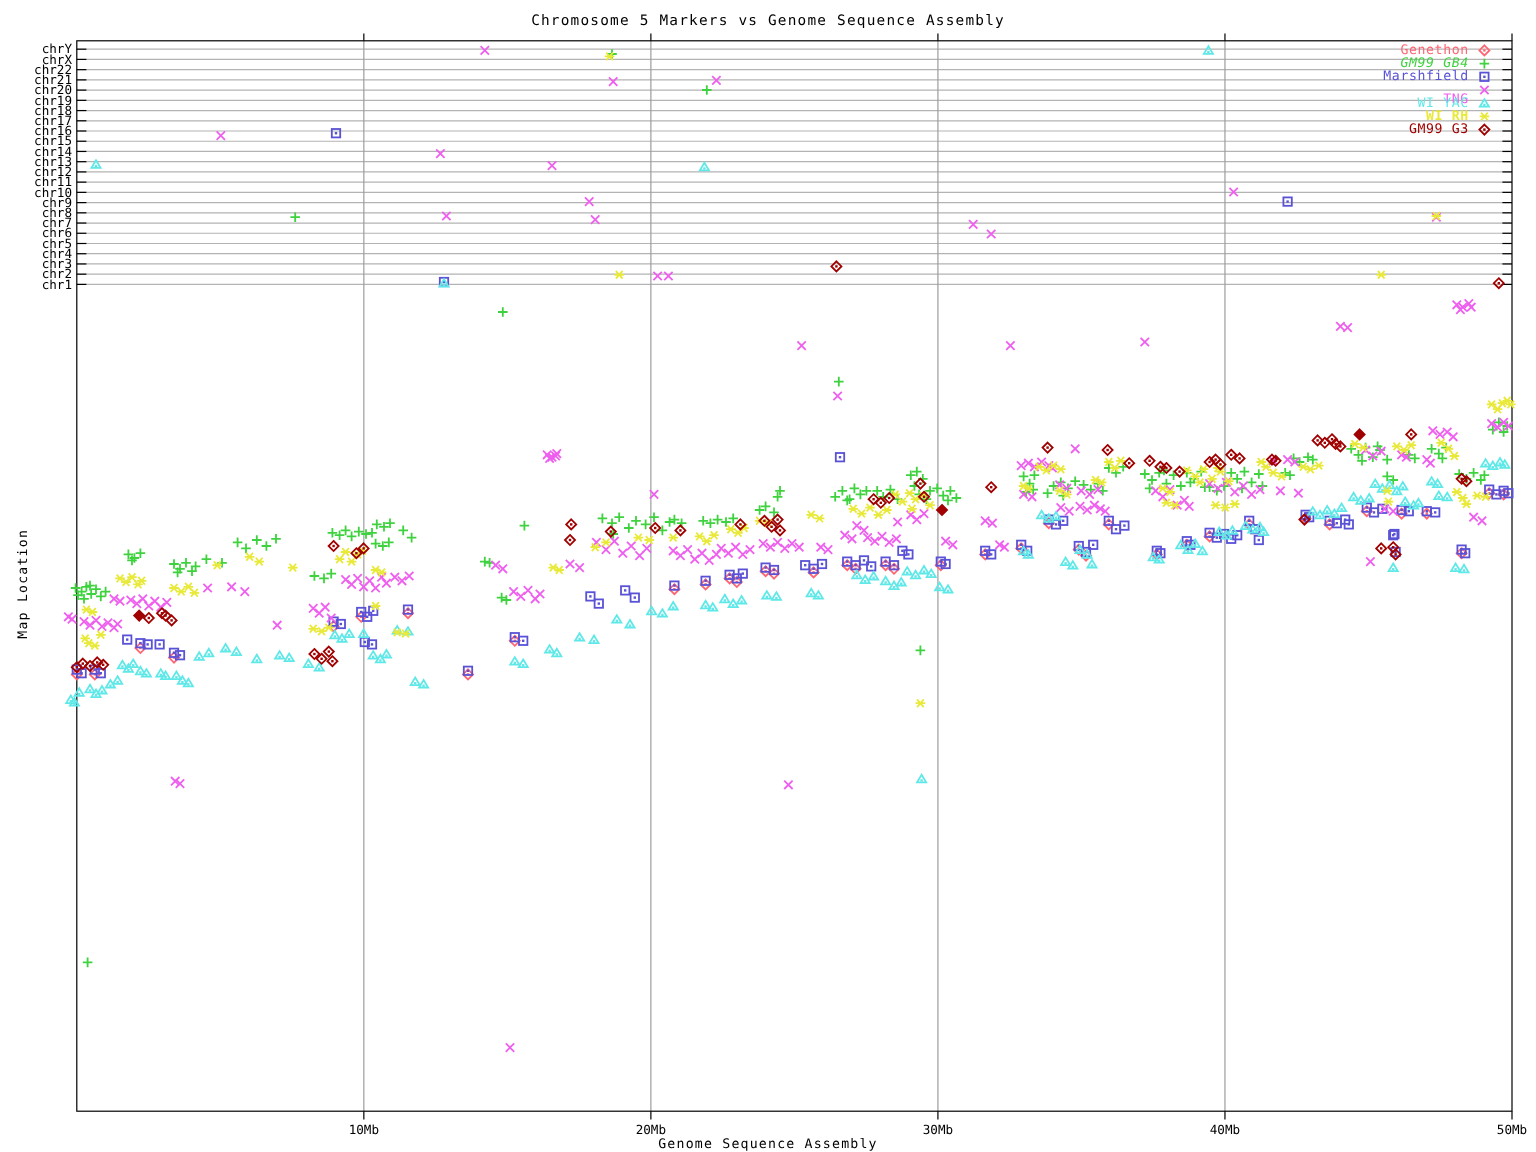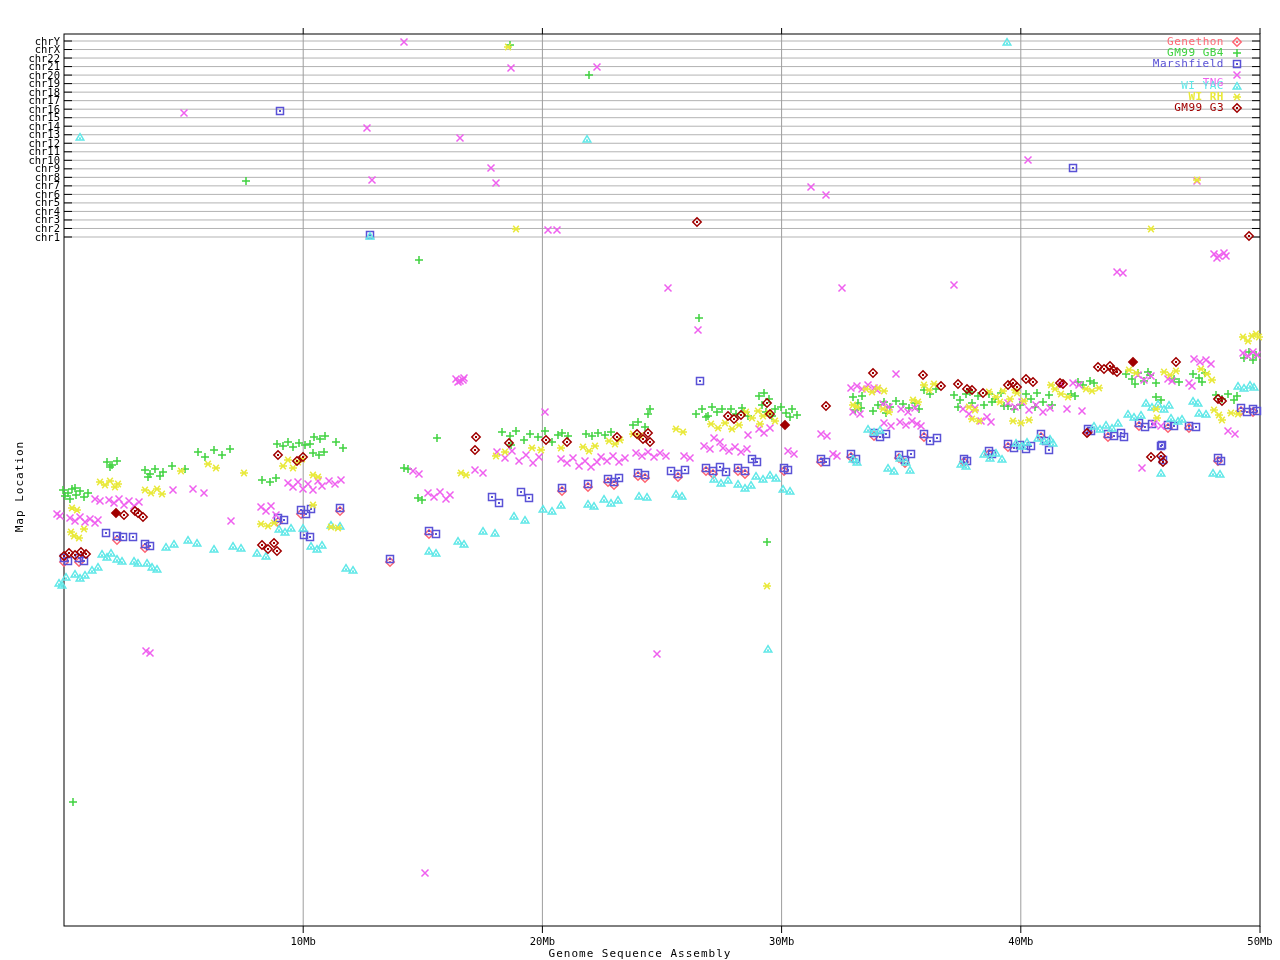--- a/index.html
+++ b/index.html
@@ -16,20 +16,21 @@
   .legend{position:absolute;top:36px;left:1100px;width:150px;}
   .legend-row{display:flex;justify-content:flex-end;align-items:center;height:11px;
               font-size:11px;line-height:11px;letter-spacing:0.5px;}
   .legend-row .lab{text-align:right;}
   .legend-row .sym{width:26px;height:11px;flex:0 0 26px;display:flex;align-items:center;justify-content:center;}
 </style>
 </head>
 <body>
 
 <div id="stage">
+  <div class="title">Chromosome 5 Markers vs Genome Sequence Assembly</div>
   <svg id="plot" width="1280" height="960" viewBox="0 0 1280 960">
       <line x1="64" y1="41" x2="1260" y2="41" stroke="#b3b3b3" stroke-width="1"></line>
       <line x1="64" y1="41" x2="72" y2="41" stroke="#000" stroke-width="1"></line>
       <line x1="1252" y1="41" x2="1260" y2="41" stroke="#000" stroke-width="1"></line>
       <text x="60" y="44.5" text-anchor="end" font-size="10.5px" fill="#000">chrY</text>
       <line x1="64" y1="49.52173913043478" x2="1260" y2="49.52173913043478" stroke="#b3b3b3" stroke-width="1"></line>
       <line x1="64" y1="49.52173913043478" x2="72" y2="49.52173913043478" stroke="#000" stroke-width="1"></line>
       <line x1="1252" y1="49.52173913043478" x2="1260" y2="49.52173913043478" stroke="#000" stroke-width="1"></line>
       <text x="60" y="53.02173913043478" text-anchor="end" font-size="10.5px" fill="#000">chrX</text>
       <line x1="64" y1="58.04347826086956" x2="1260" y2="58.04347826086956" stroke="#b3b3b3" stroke-width="1"></line>
@@ -1287,21 +1288,21 @@
       <div class="legend-row">
         <span class="lab" style="color: rgb(255, 102, 115); margin-left: 32px;">Genethon</span>
         <span class="sym">
           <svg width="12" height="12" viewBox="0 0 12 12">
             <path stroke="#ff6673" stroke-width="1.5" fill="none" d="M6,1.7999999999999998L10.2,6L6,10.2L1.7999999999999998,6Z"></path>
             <rect x="5" y="5" width="2" height="2" fill="#ff6673"></rect>
           </svg>
         </span>
       </div>
       <div class="legend-row">
-        <span class="lab" style="color: rgb(63, 210, 63);">GM99 GB4</span>
+        <span class="lab" style="color: rgb(63, 210, 63); font-style: italic;">GM99 GB4</span>
         <span class="sym">
           <svg width="12" height="12" viewBox="0 0 12 12">
             <path stroke="#3fd23f" stroke-width="1.5" fill="none" d="M2,6H10M6,2V10"></path>
           </svg>
         </span>
       </div>
       <div class="legend-row">
         <span class="lab" style="color: rgb(90, 82, 214); margin-left: 12px;">Marshfield</span>
         <span class="sym">
           <svg width="12" height="12" viewBox="0 0 12 12">

